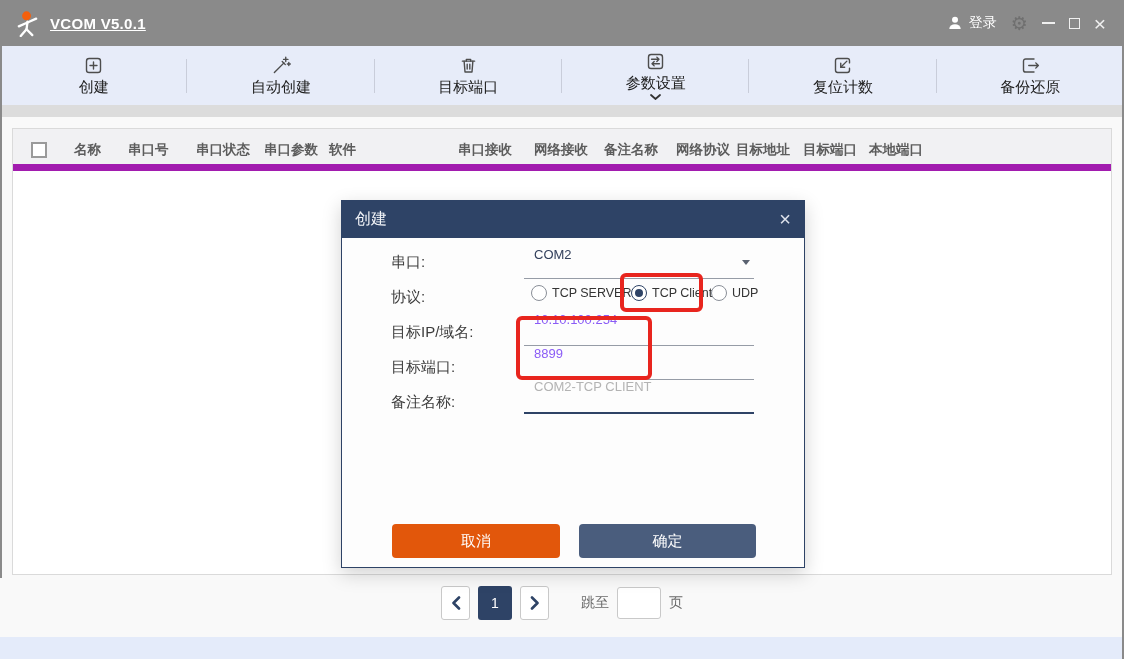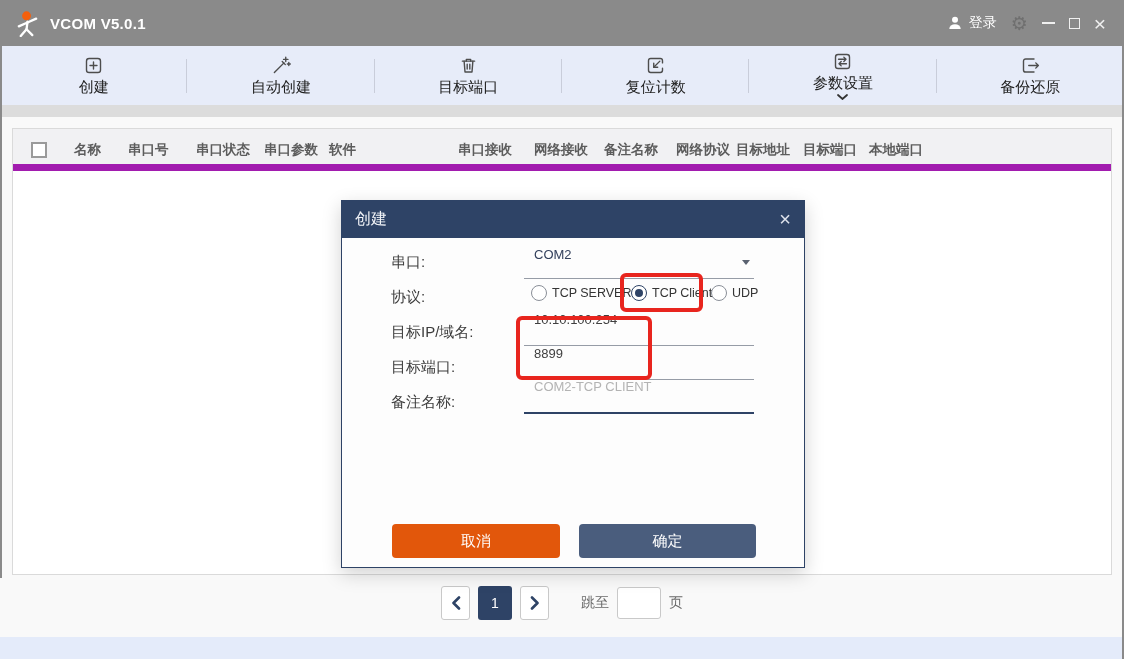--- a/index.html
+++ b/index.html
@@ -12,21 +12,21 @@
     --toolbar-lavender:#e7ecf9;
     --footer-lavender:#e4ebfa;
   }
   *{box-sizing:border-box;margin:0;padding:0;font-family:"Liberation Sans","DejaVu Sans",sans-serif;}
   html,body{width:1124px;height:659px;overflow:hidden;}
   .stage{position:relative;width:1124px;height:659px;background:#f9f9f9;}
 
   
   .titlebar{position:absolute;left:0;top:0;width:1124px;height:46px;background:var(--titlebar-gray);
             display:flex;align-items:center;padding:0 18px 0 14px;}
-  .app-title{color:#fff;font-size:15px;font-weight:bold;margin-left:9px;letter-spacing:.3px;}
+  .app-title{color:#fff;font-size:15px;font-weight:bold;margin-left:9px;letter-spacing:.3px;text-decoration:underline;}
   .titlebar-right{margin-left:auto;display:flex;align-items:center;gap:14px;}
   .login{display:flex;align-items:center;gap:6px;color:#fff;font-size:14px;cursor:default;}
   .gear{font-size:19px;color:#6f6f6f;line-height:1;}
   .win-min{display:inline-block;width:13px;height:2px;background:#f0f0f0;}
   .win-max{display:inline-block;width:11px;height:11px;border:1.5px solid #f0f0f0;}
   .win-close{color:#f0f0f0;font-size:21px;line-height:1;font-weight:300;}
 
   
   .toolbar{position:absolute;left:0;top:46px;width:1124px;height:59px;background:var(--toolbar-lavender);display:flex;}
   .tool{flex:1;position:relative;display:flex;flex-direction:column;align-items:center;justify-content:center;gap:3px;cursor:default;}
@@ -72,21 +72,21 @@
   .select-field{position:absolute;left:182px;top:44px;width:230px;height:34px;border-bottom:1px solid #969ca6;}
   .select-value{position:absolute;left:10px;top:2px;font-size:13px;color:#33405c;}
   .select-caret{position:absolute;right:4px;top:15px;width:0;height:0;border-left:4.5px solid transparent;border-right:4.5px solid transparent;border-top:5px solid #5a6270;}
   .radio-opt{position:absolute;top:84px;display:flex;align-items:center;gap:5px;}
   .ro0{left:189px}.ro1{left:289px}.ro2{left:369px}
   .radio{position:relative;width:16px;height:16px;border:1.5px solid #8a8f98;border-radius:50%;background:#fff;flex:0 0 auto;}
   .radio.checked{border-color:var(--accent-navy);}
   .radio.checked::after{content:'';position:absolute;inset:3px;border-radius:50%;background:var(--accent-navy);}
   .radio-label{font-size:12.5px;color:#343434;white-space:nowrap;}
   .line-input{position:absolute;left:182px;width:230px;height:33px;border:0;border-bottom:1px solid #969ca6;
-              background:transparent;padding:0 0 20px 10px;font-size:13px;color:#404040;outline:none;}
+              background:transparent;padding:0 0 20px 10px;font-size:13px;color:#8b5cf6;outline:none;}
   .inp-ip{top:112px}.inp-port{top:146px}
   .inp-remark{top:180px;border-bottom:2px solid var(--accent-navy);}
   .inp-remark::placeholder{color:#b3b3b3;opacity:1;}
   .dlg-btn{position:absolute;top:323px;height:34px;border:none;border-radius:4px;color:#fff;font-size:15px;cursor:pointer;}
   .btn-cancel{left:50px;width:168px;background:var(--cancel-orange);}
   .btn-ok{left:237px;width:177px;background:var(--ok-slate);}
 
   
   .hl-box{position:absolute;border:4px solid var(--highlight-red);border-radius:6px;z-index:40;pointer-events:none;}
   .hl-protocol{left:620px;top:273px;width:83px;height:39px;}
@@ -145,36 +145,36 @@
       <svg class="ticon" width="21" height="21" viewBox="0 0 24 24">
         <path d="M5,7 H19"></path>
           <path d="M9.5,7 V5 H14.5 V7"></path>
           <path d="M7,7 L8,19.5 H16 L17,7"></path>
         <path d="M10.5,10.5 V16 M13.5,10.5 V16"></path>
       </svg>
       <span class="tool-label">目标端口</span>
     </div>
     <div class="tool">
       <svg class="ticon" width="21" height="21" viewBox="0 0 24 24">
+        <rect x="4" y="4" width="16" height="16" rx="3"></rect>
+        <path d="M7.5,9.5 H16 M13.5,7 L16,9.5 L13.5,12"></path>
+        <path d="M16.5,14.5 H8 M10.5,12 L8,14.5 L10.5,17"></path>
+      </svg>
+      <span class="tool-label">参数设置</span>
+      <svg class="dd-chevron" width="11" height="6" viewBox="0 0 11 6">
+        <polyline points="1,1 5.5,5 10,1" fill="none" stroke="#333" stroke-width="1.8" stroke-linecap="round"></polyline>
+      </svg>
+    </div>
+    <div class="tool">
+      <svg class="ticon" width="21" height="21" viewBox="0 0 24 24">
         <path d="M20,9 V6.5 a2.5,2.5 0 0 0 -2.5,-2.5 H6.5 A2.5,2.5 0 0 0 4,6.5 v11 A2.5,2.5 0 0 0 6.5,20 H17.5 A2.5,2.5 0 0 0 20,17.5 V15"></path>
         <path d="M17,7 L10,14"></path>
           <path d="M10,14 H14.5 M10,14 V9.5"></path>
       </svg>
       <span class="tool-label">复位计数</span>
-    </div>
-    <div class="tool">
-      <svg class="ticon" width="21" height="21" viewBox="0 0 24 24">
-        <rect x="4" y="4" width="16" height="16" rx="3"></rect>
-        <path d="M7.5,9.5 H16 M13.5,7 L16,9.5 L13.5,12"></path>
-        <path d="M16.5,14.5 H8 M10.5,12 L8,14.5 L10.5,17"></path>
-      </svg>
-      <span class="tool-label">参数设置</span>
-      <svg class="dd-chevron" width="11" height="6" viewBox="0 0 11 6">
-        <polyline points="1,1 5.5,5 10,1" fill="none" stroke="#333" stroke-width="1.8" stroke-linecap="round"></polyline>
-      </svg>
     </div>
     <div class="tool">
       <svg class="ticon" width="21" height="21" viewBox="0 0 24 24">
         <path d="M16,4.5 H6.5 A2.5,2.5 0 0 0 4,7 v10 A2.5,2.5 0 0 0 6.5,19.5 H16"></path>
         <path d="M10,12 H21 M18,9 L21,12 L18,15"></path>
       </svg>
       <span class="tool-label">备份还原</span>
     </div>
   </div>
   <div class="gray-band"></div>

